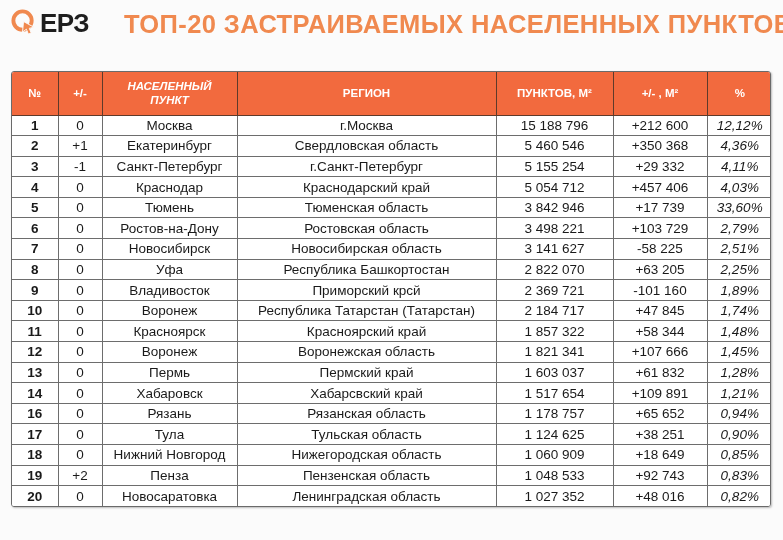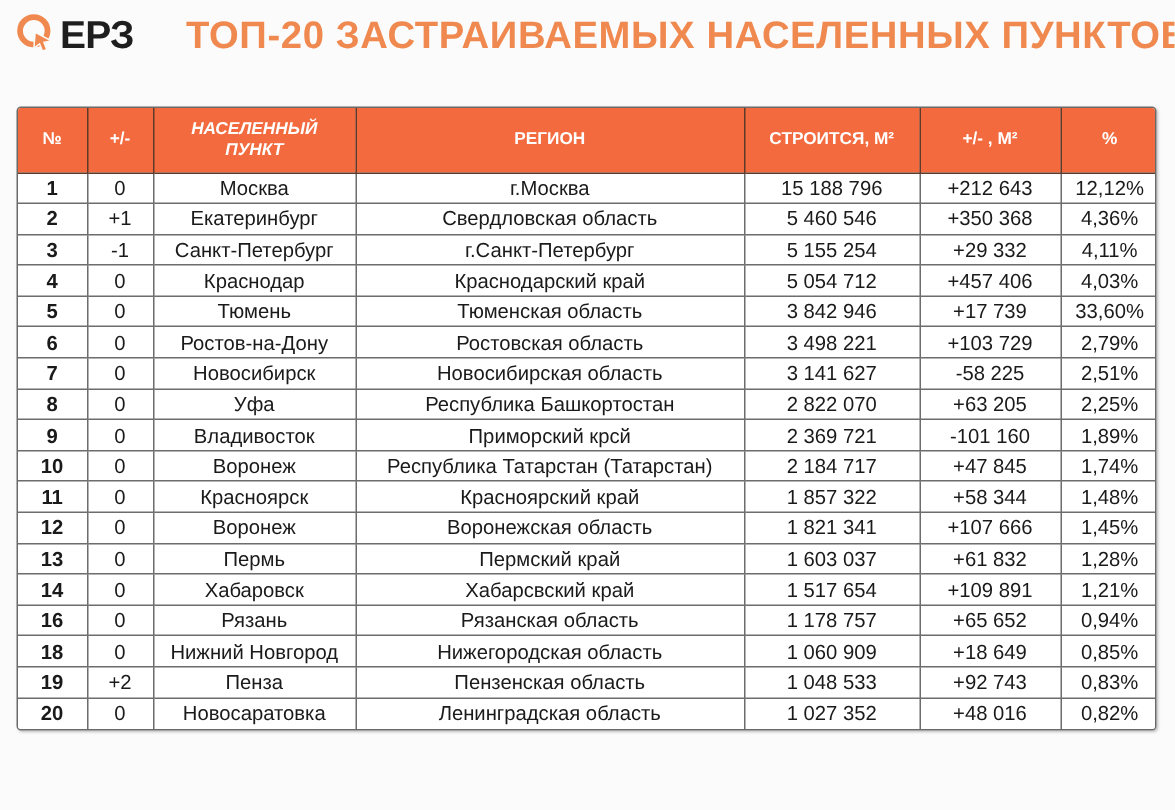--- a/index.html
+++ b/index.html
@@ -38,21 +38,21 @@
       line-height: 14px; padding: 0 2px;
     }
     th:last-child { border-right: none; }
     td {
       height: 20.6px; text-align: center; vertical-align: middle;
       font-family: "Liberation Sans", sans-serif; font-size: 13.5px; color: #1a1a1a;
       border-right: 1px solid #6d6d6d; border-bottom: 1px solid #6d6d6d;
       white-space: nowrap; overflow: hidden; background: #ffffff;
       padding: 0 2px;
     }
-    td:last-child { border-right: none; }
+    td:last-child { border-right: none; font-style: italic; }
     tr:last-child td { border-bottom: none; }
     td.num { font-weight: bold; }
     col.c1 { width: 46px; }
     col.c2 { width: 44px; }
     col.c3 { width: 135px; }
     col.c4 { width: 259px; }
     col.c5 { width: 117px; }
     col.c6 { width: 94px; }
     col.c7 { width: 65px; }
   </style>
@@ -82,33 +82,33 @@
           <col class="c5">
           <col class="c6">
           <col class="c7">
       </colgroup>
       <thead>
         <tr>
           <th>№</th>
           <th>+/-</th>
           <th style="padding:0 22px;font-style:italic;">НАСЕЛЕННЫЙ ПУНКТ</th>
           <th>РЕГИОН</th>
-          <th>СТРОИТСЯ, М²</th>
+          <th>ПУНКТОВ, М²</th>
           <th>+/- , М²</th>
           <th>%</th>
         </tr>
       </thead>
       <tbody id="tbody">
           <tr>
             <td class="num">1</td>
             <td>0</td>
             <td>Москва</td>
             <td>г.Москва</td>
             <td>15 188 796</td>
-            <td>+212 643</td>
+            <td>+212 600</td>
             <td>12,12%</td>
           </tr>
           <tr>
             <td class="num">2</td>
             <td>+1</td>
             <td>Екатеринбург</td>
             <td>Свердловская область</td>
             <td>5 460 546</td>
             <td>+350 368</td>
             <td>4,36%</td>
@@ -224,20 +224,29 @@
           <tr>
             <td class="num">16</td>
             <td>0</td>
             <td>Рязань</td>
             <td>Рязанская область</td>
             <td>1 178 757</td>
             <td>+65 652</td>
             <td>0,94%</td>
           </tr>
           <tr>
+            <td class="num">17</td>
+            <td>0</td>
+            <td>Тула</td>
+            <td>Тульская область</td>
+            <td>1 124 625</td>
+            <td>+38 251</td>
+            <td>0,90%</td>
+          </tr>
+          <tr>
             <td class="num">18</td>
             <td>0</td>
             <td>Нижний Новгород</td>
             <td>Нижегородская область</td>
             <td>1 060 909</td>
             <td>+18 649</td>
             <td>0,85%</td>
           </tr>
           <tr>
             <td class="num">19</td>

